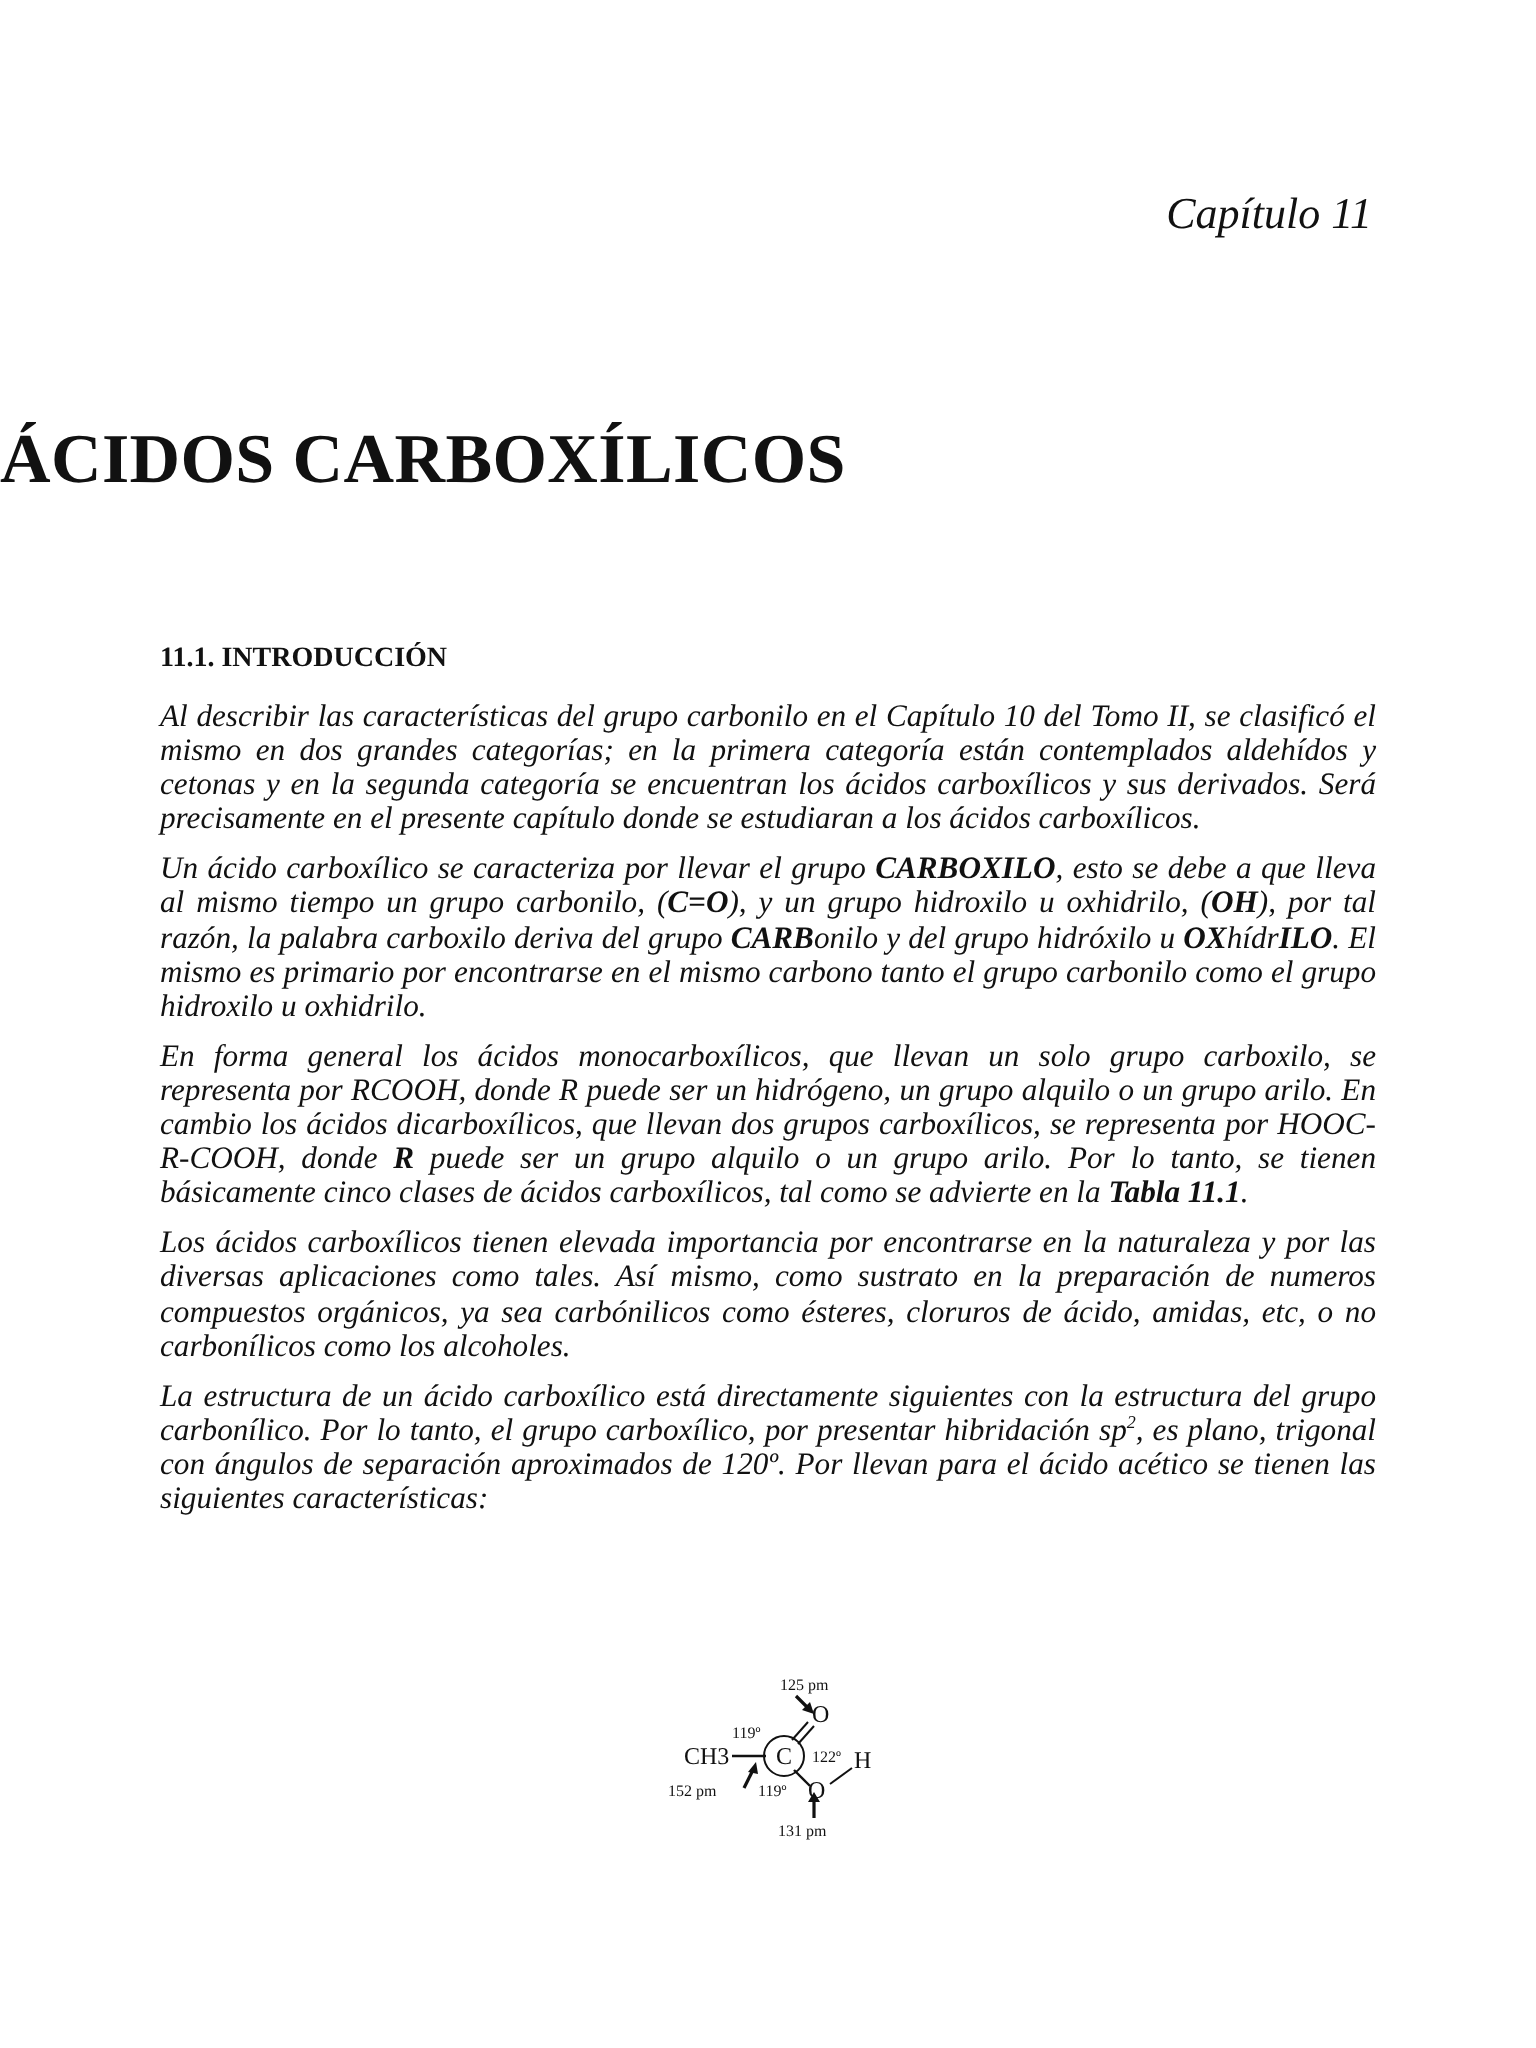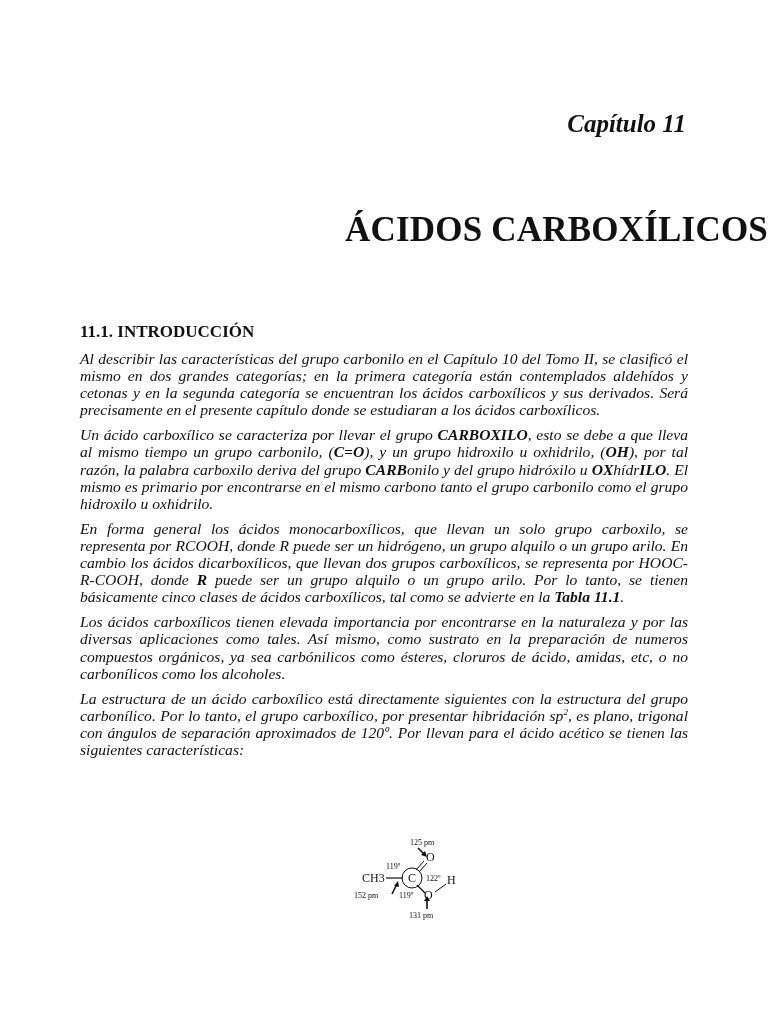--- a/index.html
+++ b/index.html
@@ -1,25 +1,25 @@
 <!DOCTYPE html>
 <html><head>
 <meta charset="utf-8">
 <style>
   html, body { margin: 0; padding: 0; background: #ffffff; }
   body { width: 768px; height: 1024px; position: relative; overflow: hidden;
          font-family: "Liberation Serif", "DejaVu Serif", serif; color: #111; }
-  .chapter { position: absolute; right: 82px; top: 110px; font-size: 25px; font-style: italic; font-weight: bold; }
-  .title { position: absolute; left: 0; width: 768px; top: 210px; text-align: right; font-size: 35px; font-weight: bold; letter-spacing: 0.2px; }
-  .section { position: absolute; left: 80px; top: 322px; font-size: 17px; font-weight: bold; }
+  .chapter { position: absolute; right: 82px; top: 94px; font-size: 22px; font-style: italic; font-weight: normal; }
+  .title { position: absolute; left: 0; width: 768px; top: 210px; text-align: left; font-size: 35px; font-weight: bold; letter-spacing: 0.2px; }
+  .section { position: absolute; left: 80px; top: 322px; font-size: 14px; font-weight: bold; }
   .body { position: absolute; left: 80px; width: 608px; top: 350px; font-size: 15.6px; line-height: 17.1px; text-align: justify; font-style: italic; }
   .body p { margin: 0 0 8px 0; }
   .body b { font-weight: bold; }
   sup { font-size: 9px; vertical-align: super; line-height: 0; }
-  .diagram { position: absolute; left: 338px; top: 834px; width: 140px; height: 90px; }
+  .diagram { position: absolute; left: 318px; top: 834px; width: 140px; height: 90px; }
   .diagram svg { width: 140px; height: 90px; }
 </style>
 </head>
 <body>
 
 <div class="chapter">Capítulo 11</div>
 <div class="title">ÁCIDOS CARBOXÍLICOS</div>
 <div class="section">11.1. INTRODUCCIÓN</div>
 
 <div class="body">

